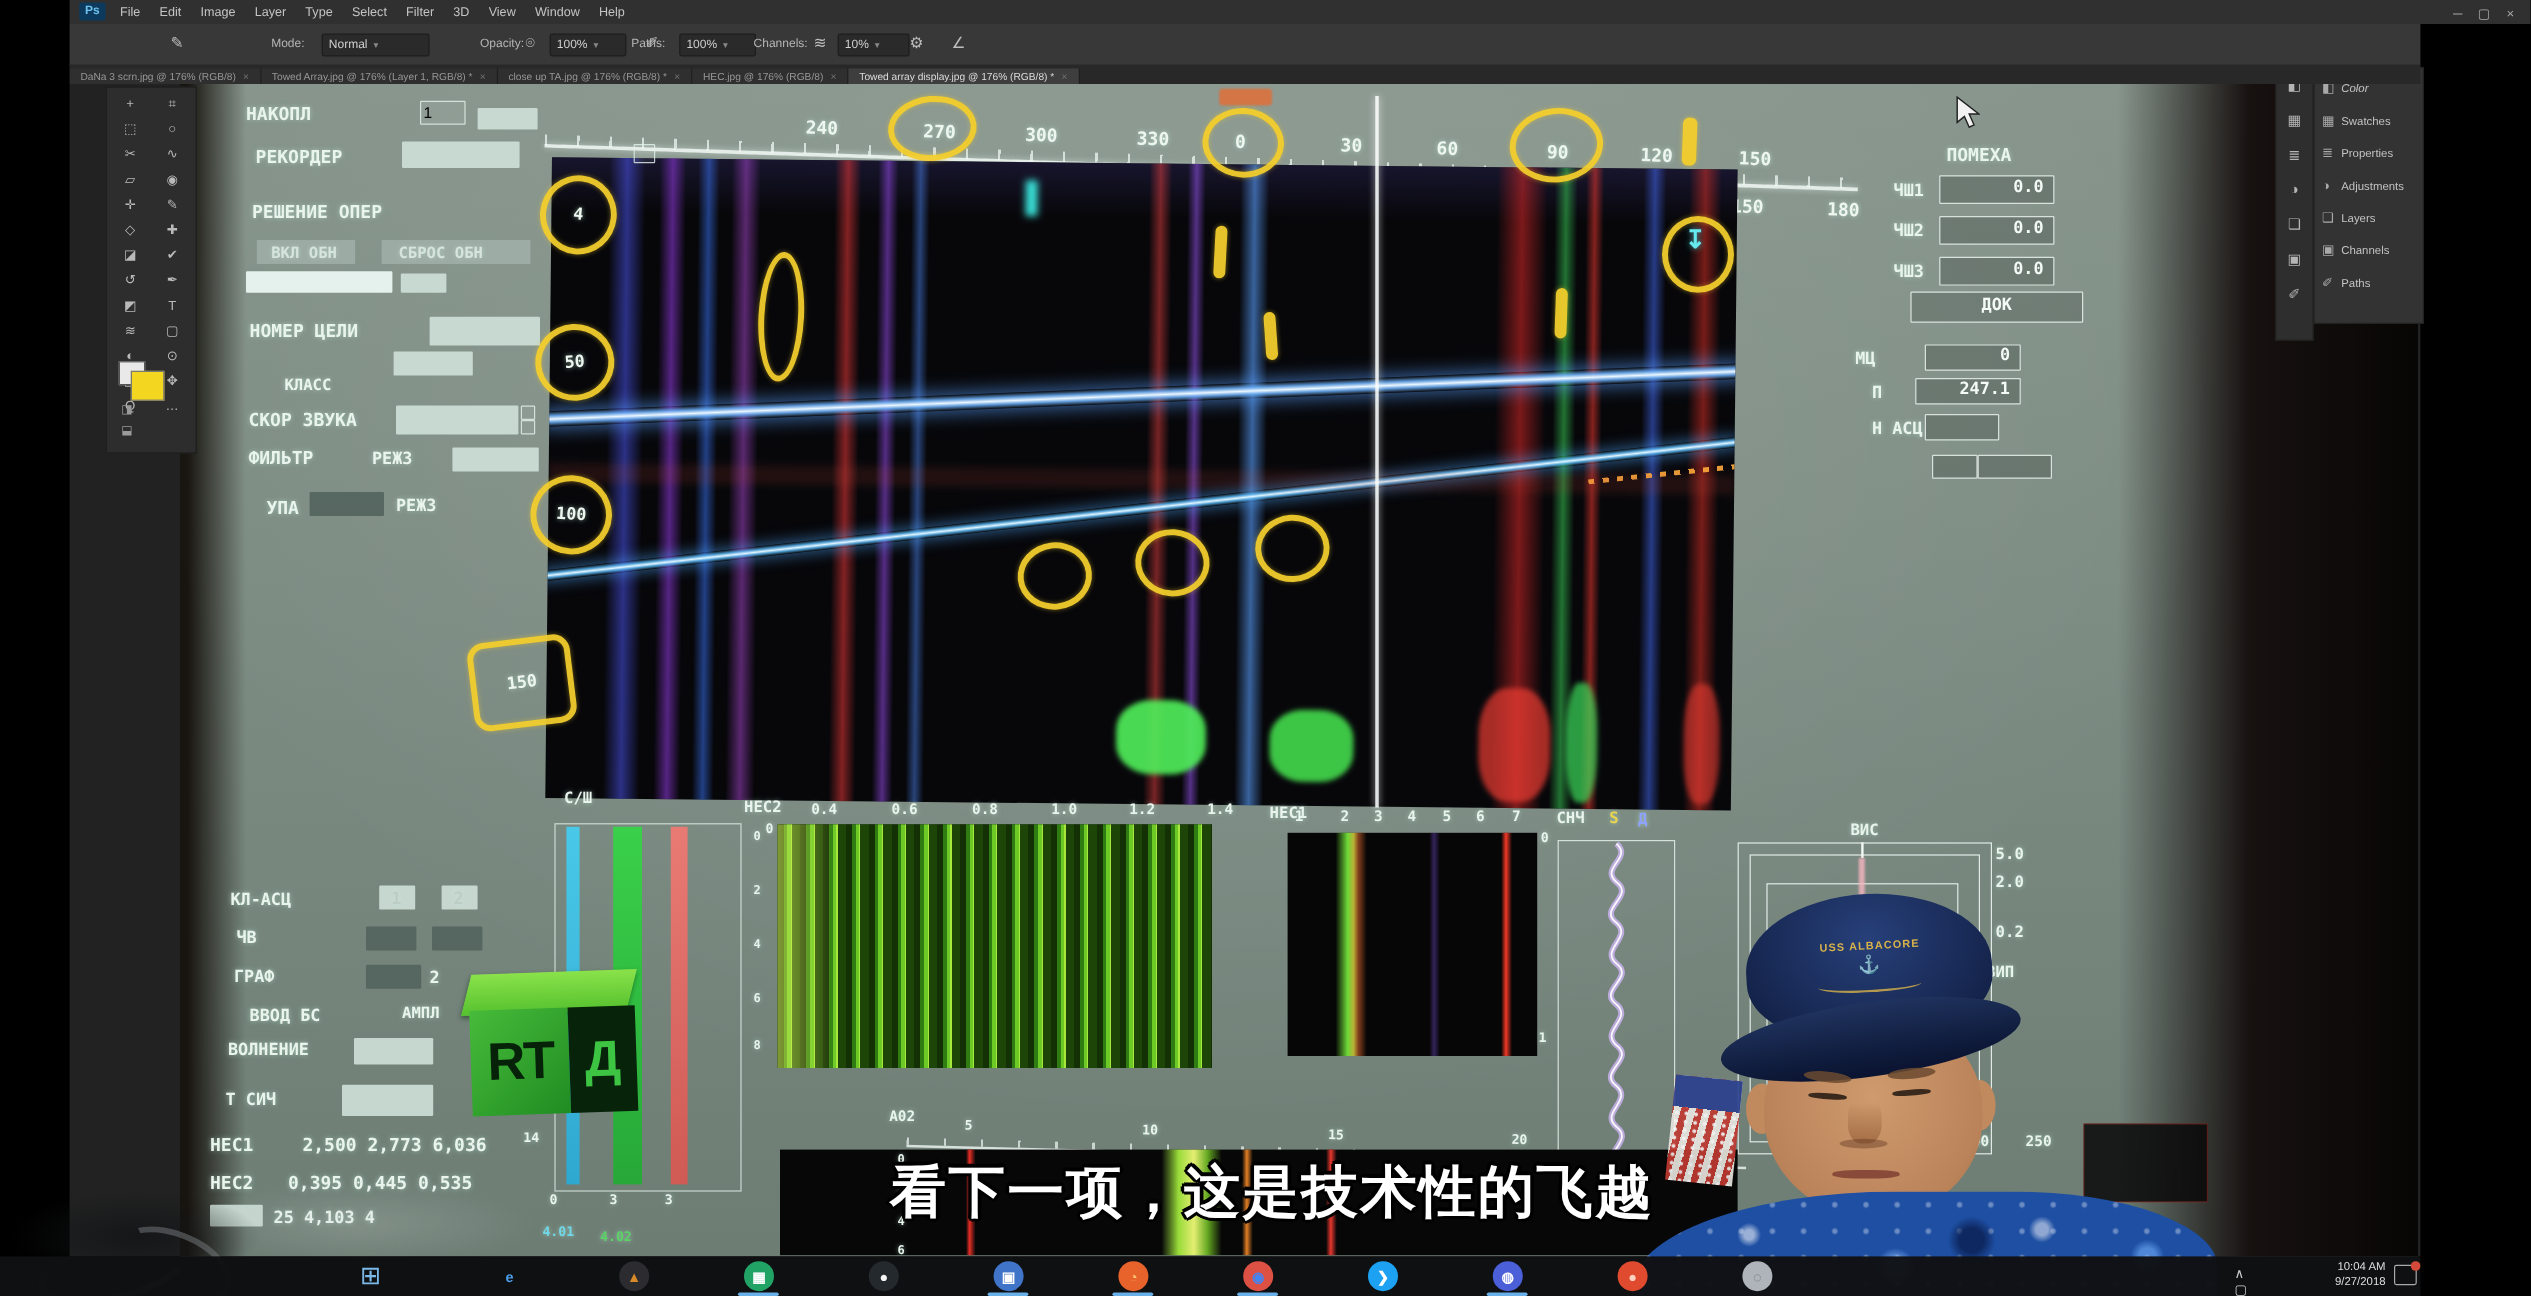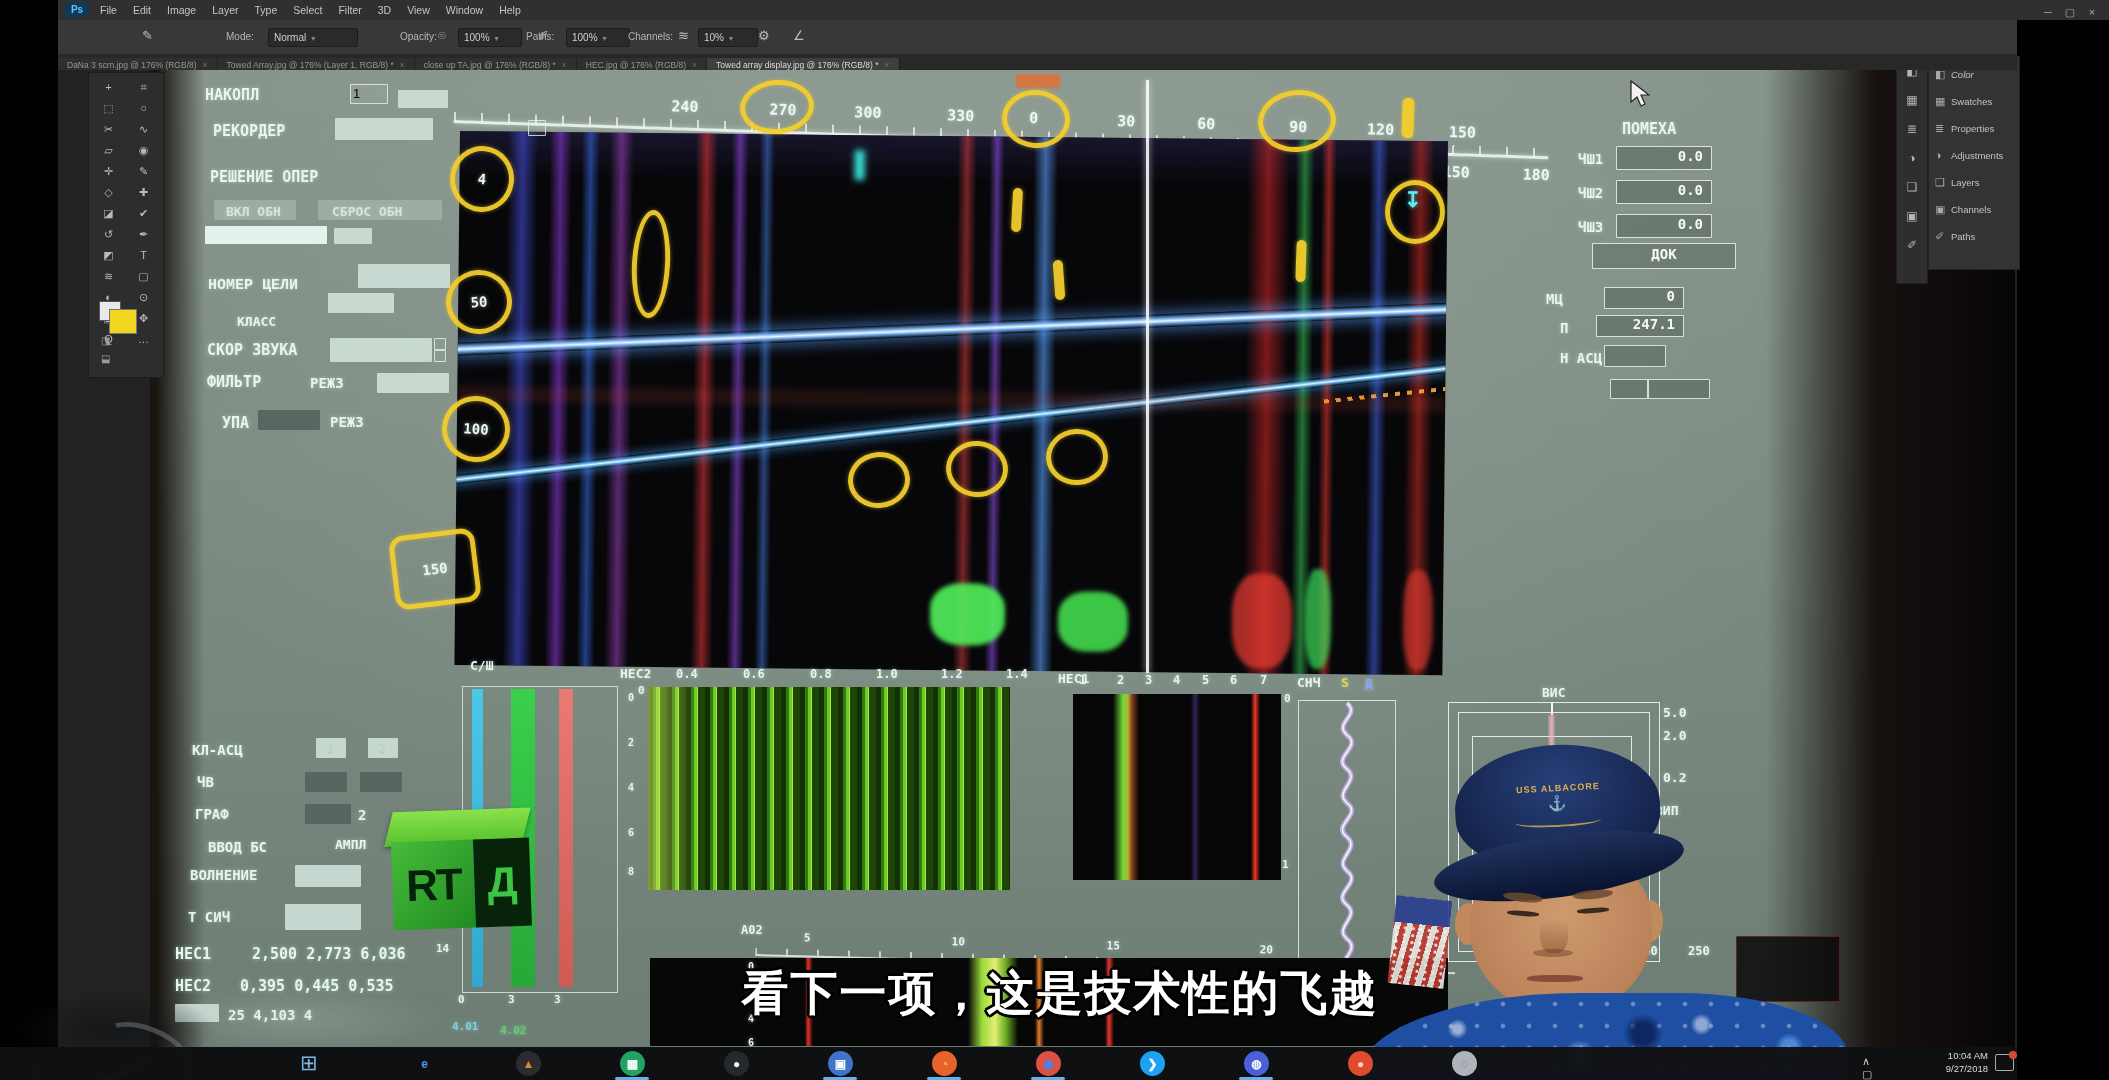--- a/index.html
+++ b/index.html
@@ -317,21 +317,21 @@
         <div class="ct" style="left: 504px; top: 2px; font-size: 11px;">20</div>
       </div>
     <div class="a02panel"></div>
 
     <div class="cyanglyph" style="left:1254px;top:118px;">↧</div>
   <div class="ct" style="left: 55px; top: 16px; font-size: 15px;">НАКОПЛ</div>
       <div class="ct" style="left: 63px; top: 52px; font-size: 15px;">РЕКОРДЕР</div>
       <div class="ct" style="left: 60px; top: 98px; font-size: 15px;">РЕШЕНИЕ ОПЕР</div>
       <div class="ct" style="left: 76px; top: 134px; font-size: 13px;">ВКЛ ОБН</div>
       <div class="ct" style="left: 182px; top: 134px; font-size: 13px;">СБРОС ОБН</div>
-      <div class="ct" style="left: 58px; top: 207px; font-size: 15px; font-family: Liberation Mono, monospace;">НОМЕР ЦЕЛИ</div>
+      <div class="ct" style="left: 58px; top: 197px; font-size: 15px;">НОМЕР ЦЕЛИ</div>
       <div class="ct" style="left: 87px; top: 244px; font-size: 13px;">КЛАСС</div>
       <div class="ct" style="left: 57px; top: 271px; font-size: 15px;">СКОР ЗВУКА</div>
       <div class="ct" style="left: 57px; top: 303px; font-size: 15px;">ФИЛЬТР</div>
       <div class="ct" style="left: 160px; top: 305px; font-size: 14px;">РЕЖЗ</div>
       <div class="ct" style="left: 72px; top: 344px; font-size: 15px;">УПА</div>
       <div class="ct" style="left: 180px; top: 344px; font-size: 14px;">РЕЖЗ</div>
       <div class="ct" style="left: 42px; top: 672px; font-size: 14px;">КЛ-АСЦ</div>
       <div class="ct" style="left: 176px; top: 671px; font-size: 14px; color: rgb(42, 54, 47);">1</div>
       <div class="ct" style="left: 228px; top: 671px; font-size: 14px; color: rgb(42, 54, 47);">2</div>
       <div class="ct" style="left: 47px; top: 704px; font-size: 14px;">ЧВ</div>

